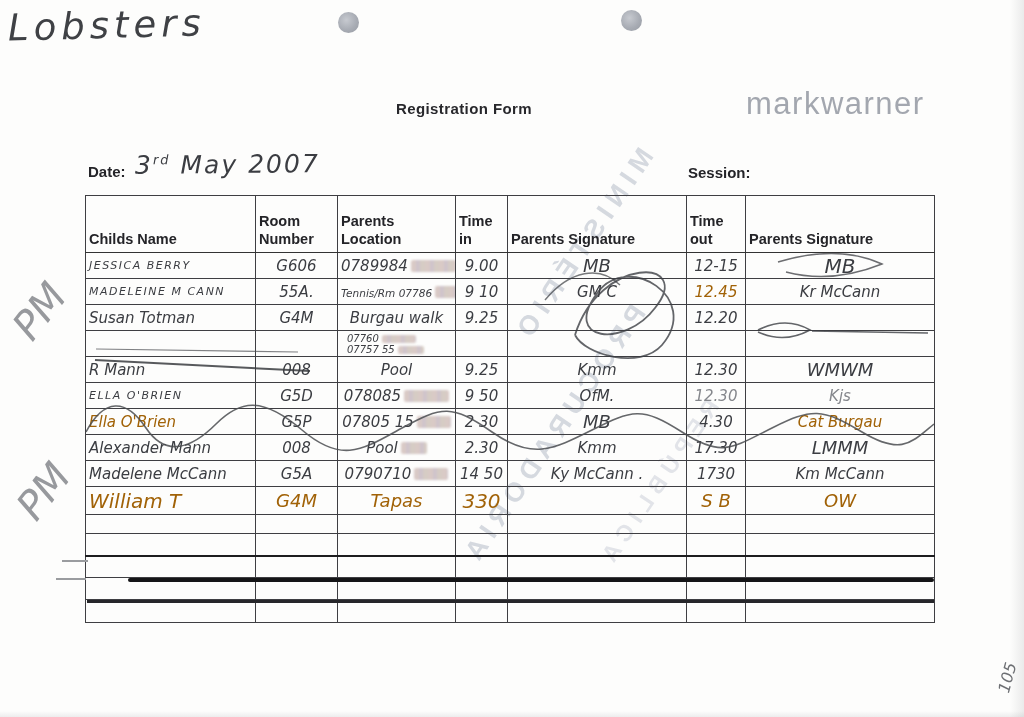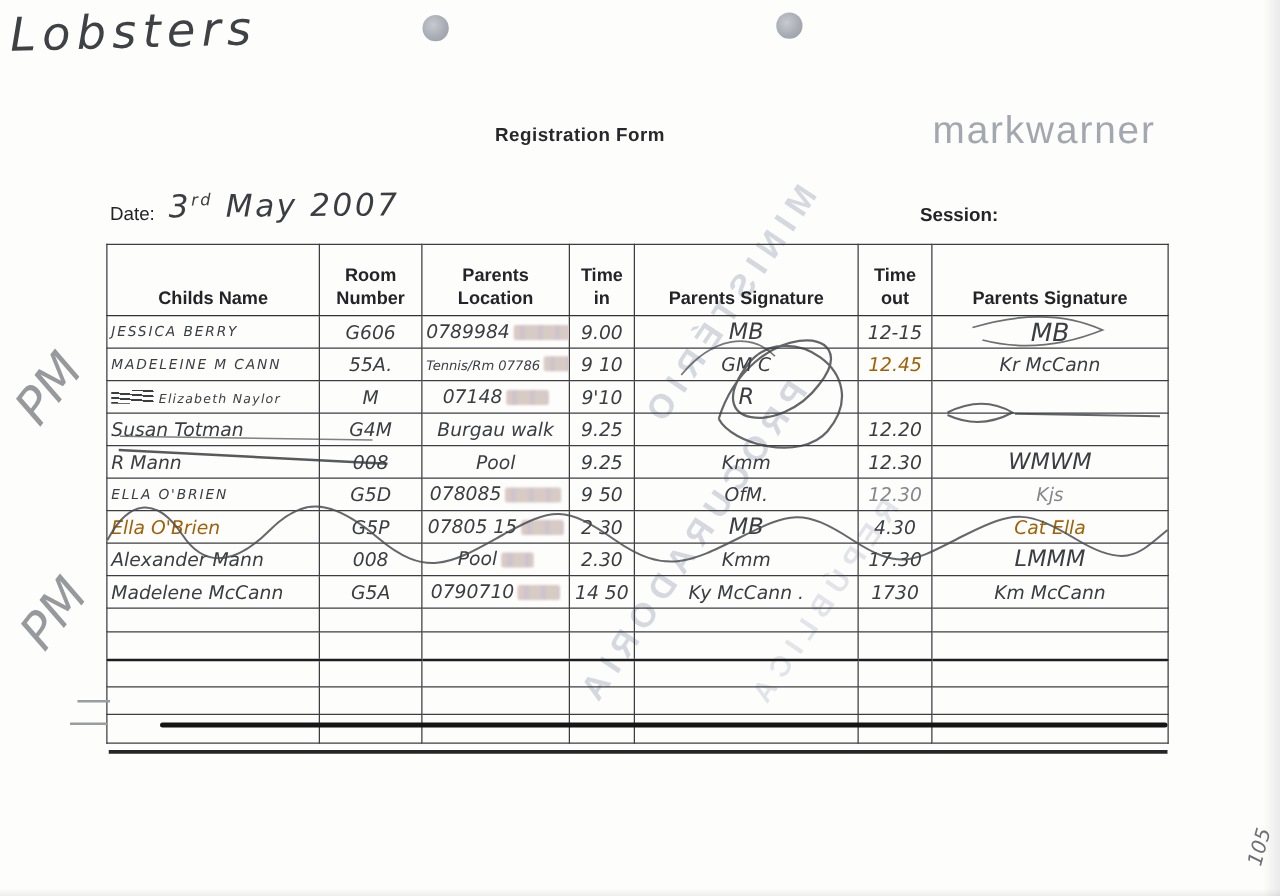--- a/index.html
+++ b/index.html
@@ -22,25 +22,25 @@
   .hole{position:absolute;width:21px;height:21px;border-radius:50%;
         background:radial-gradient(circle at 40% 38%, #c7cad0 0%, #a8acb4 55%, #969aa2 100%);}
   .hole1{left:338px;top:12px;}
   .hole2{left:621px;top:10px;}
 
   .form-title{position:absolute;left:396px;top:100px;font-size:15px;font-weight:bold;
         letter-spacing:.4px;color:#28282c;}
   .brand{position:absolute;left:698px;top:86px;font-size:31px;color:#a3a7af;
         letter-spacing:1.5px;font-weight:400;margin-left:48px;}
 
-  .date-label{position:absolute;left:88px;top:163px;font-size:15px;font-weight:normal;}
+  .date-label{position:absolute;left:88px;top:163px;font-size:15px;font-weight:bold;}
   .date-value{position:absolute;left:135px;top:150px;font-size:25px;letter-spacing:2px;
         transform:rotate(-.5deg);}
   .date-value sup{font-size:13px;}
-  .session-label{position:absolute;left:688px;top:164px;font-size:15px;font-weight:bold;margin-left:48px;}
+  .session-label{position:absolute;left:688px;top:164px;font-size:15px;font-weight:bold;}
 
   
   .wm{position:absolute;color:rgba(148,158,176,0.38);font-size:27px;letter-spacing:7px;
         font-weight:bold;white-space:nowrap;pointer-events:none;
         transform:rotate(-56deg) scaleX(-1);}
   .wm1{left:470px;top:230px;}
   .wm2{left:400px;top:420px;}
   .wm3{left:560px;top:470px;font-size:23px;color:rgba(150,160,178,0.26);}
 
   
@@ -51,21 +51,21 @@
   .mn2{left:14px;top:468px;}
   .page-number{position:absolute;left:992px;top:668px;font-size:16px;color:#6e7074;
         font-family:"DejaVu Sans", sans-serif;font-style:italic;
         transform:rotate(-75deg);}
 
   
   table.reg{position:absolute;left:85px;top:195px;width:849px;border-collapse:collapse;
         table-layout:fixed;}
   table.reg td,table.reg th{border:1px solid #3e3e42;padding:0 3px;overflow:hidden;
         white-space:nowrap;}
-  table.reg th{font-size:14.5px;font-weight:bold;text-align:center;vertical-align:bottom;
+  table.reg th{font-size:14.5px;font-weight:bold;text-align:left;vertical-align:bottom;
         padding-bottom:4px;white-space:normal;line-height:1.25;color:#242428;}
   tr.hdr{height:57px;}
   tr.hdr th{border-bottom:1.5px solid #333;}
   tr.row{height:26px;margin-top:36px;}
   td.c-name{text-align:left;padding-left:14px;}
   td.c-room,td.c-time{text-align:center;}
   td.c-loc{text-align:center;}
   td.c-sig{text-align:center;padding-left:28px;}
   .t13{font-size:15px;} .t15{font-size:15px;} .t18{font-size:18px;} .t20{font-size:20px;}
   tr.empty{height:22px;} tr.empty1{height:19px;} tr.empty5{height:23px;}
@@ -143,40 +143,43 @@
     <tr class="row">
       <td class="c-name hw hw-caps">MADELEINE M CANN</td>
       <td class="c-room hw t15">55A.</td>
       <td class="c-loc"><span class="hw" style="font-size:10.5px">Tennis/Rm 07786</span><span class="redact r34"></span></td>
       <td class="c-time hw t15">9 10</td>
       <td class="c-sig hw t15">GM C</td>
       <td class="c-time hw t13 pencil-dark">12.45</td>
       <td class="c-sig hw t15">Kr McCann</td>
     </tr>
 
-    <tr class="row">
-      <td class="c-name"><span style="display:inline-block;width:34px;height:11px;vertical-align:middle;background:repeating-linear-gradient(5deg,#3b3d42 0 1.5px,transparent 1.5px 4px);margin-right:4px"></span><span class="hw" style="font-size:10px;letter-spacing:1px">Elizabeth Naylor</span></td>
-      <td class="c-room hw t15">M</td>
-      <td class="c-loc"><span class="hw t13">07148</span><span class="redact r34"></span></td>
-      <td class="c-time hw t15">9'10</td>
-      <td class="c-sig hw t18">R</td>
-      <td class="c-time"></td>
-      <td class="c-sig"></td>
-    </tr>
 
     <tr class="row">
       <td class="c-name hw t13">Susan Totman</td>
       <td class="c-room hw t15">G4M</td>
       <td class="c-loc hw t13">Burgau walk</td>
       <td class="c-time hw t13">9.25</td>
       <td class="c-sig"></td>
       <td class="c-time hw t15">12.20</td>
       <td class="c-sig"></td>
     </tr>
 
+    <tr class="row">
+      <td class="c-name"></td>
+      <td class="c-room"></td>
+      <td class="c-loc">
+        <div class="loc2 hw"><span>07760</span><span class="redact r34" style="height:8px"></span></div>
+        <div class="loc2 hw"><span>07757 55</span><span class="redact r26" style="height:8px"></span></div>
+      </td>
+      <td class="c-time"></td>
+      <td class="c-sig"></td>
+      <td class="c-time"></td>
+      <td class="c-sig"></td>
+    </tr>
 
     <tr class="row">
       <td class="c-name hw t15">R Mann</td>
       <td class="c-room hw t15">008</td>
       <td class="c-loc hw t15">Pool</td>
       <td class="c-time hw t13">9.25</td>
       <td class="c-sig hw t15">Kmm</td>
       <td class="c-time hw t15">12.30</td>
       <td class="c-sig hw t18">WMWM</td>
     </tr>
@@ -191,21 +194,21 @@
       <td class="c-sig hw t15 pencil">Kjs</td>
     </tr>
 
     <tr class="row">
       <td class="c-name hw t13 pencil-dark">Ella O'Brien</td>
       <td class="c-room hw t15">G5P</td>
       <td class="c-loc"><span class="hw t13">07805 15</span><span class="redact r34"></span></td>
       <td class="c-time hw t15">2 30</td>
       <td class="c-sig hw t18">MB</td>
       <td class="c-time hw t15">4.30</td>
-      <td class="c-sig hw t15 pencil-dark">Cat Ella</td>
+      <td class="c-sig hw t15 pencil-dark">Cat Burgau</td>
     </tr>
 
     <tr class="row">
       <td class="c-name hw t13">Alexander Mann</td>
       <td class="c-room hw t15">008</td>
       <td class="c-loc"><span class="hw t13">Pool</span><span class="redact r26"></span></td>
       <td class="c-time hw t13">2.30</td>
       <td class="c-sig hw t15">Kmm</td>
       <td class="c-time hw t15">17.30</td>
       <td class="c-sig hw t18">LMMM</td>
@@ -214,20 +217,29 @@
     <tr class="row">
       <td class="c-name hw t13">Madelene McCann</td>
       <td class="c-room hw t15">G5A</td>
       <td class="c-loc"><span class="hw t13">0790710</span><span class="redact r34"></span></td>
       <td class="c-time hw t13">14 50</td>
       <td class="c-sig hw t13">Ky McCann .</td>
       <td class="c-time hw t15">1730</td>
       <td class="c-sig hw t15">Km McCann</td>
     </tr>
 
+    <tr class="row" style="height:28px">
+      <td class="c-name hw t20 pencil-dark">William T</td>
+      <td class="c-room hw t18 pencil-dark">G4M</td>
+      <td class="c-loc hw t18 pencil-dark">Tapas</td>
+      <td class="c-time hw t20 pencil-dark">330</td>
+      <td class="c-sig"></td>
+      <td class="c-time hw t18 pencil-dark">S B</td>
+      <td class="c-sig hw t18 pencil-dark">OW</td>
+    </tr>
 
     <tr class="row empty1">
       <td></td>
           <td></td>
           <td></td>
           <td></td>
           <td></td>
           <td></td>
           <td></td>
     </tr>

